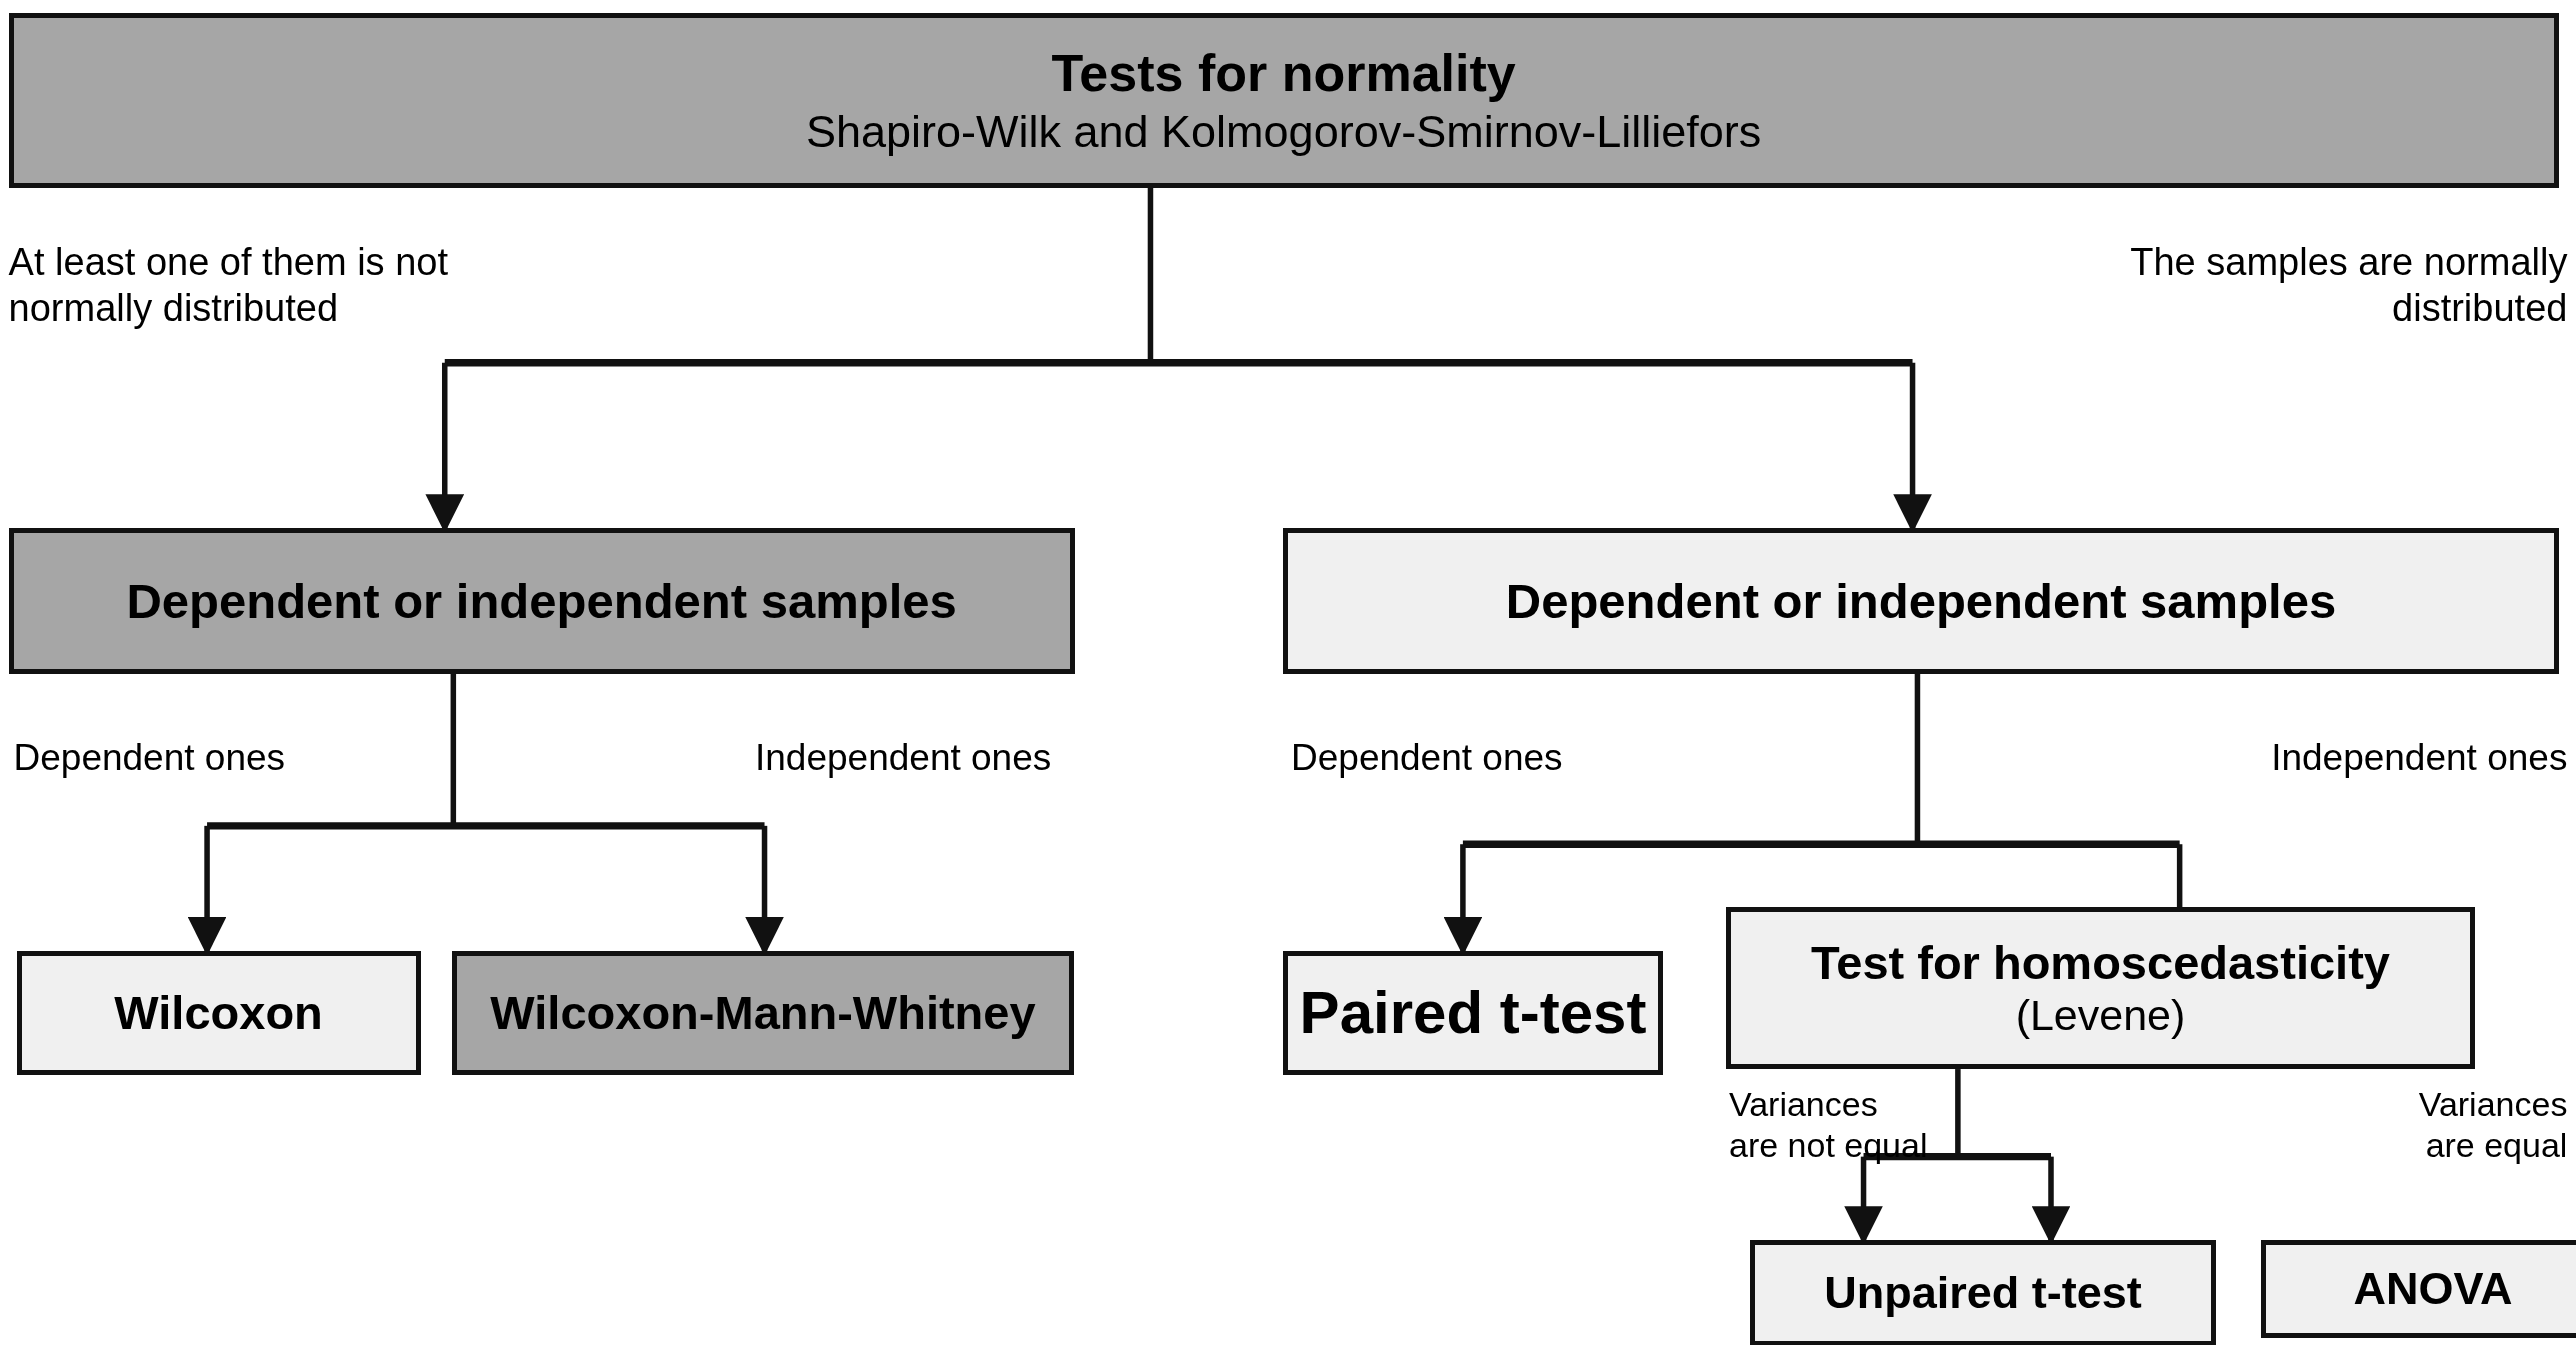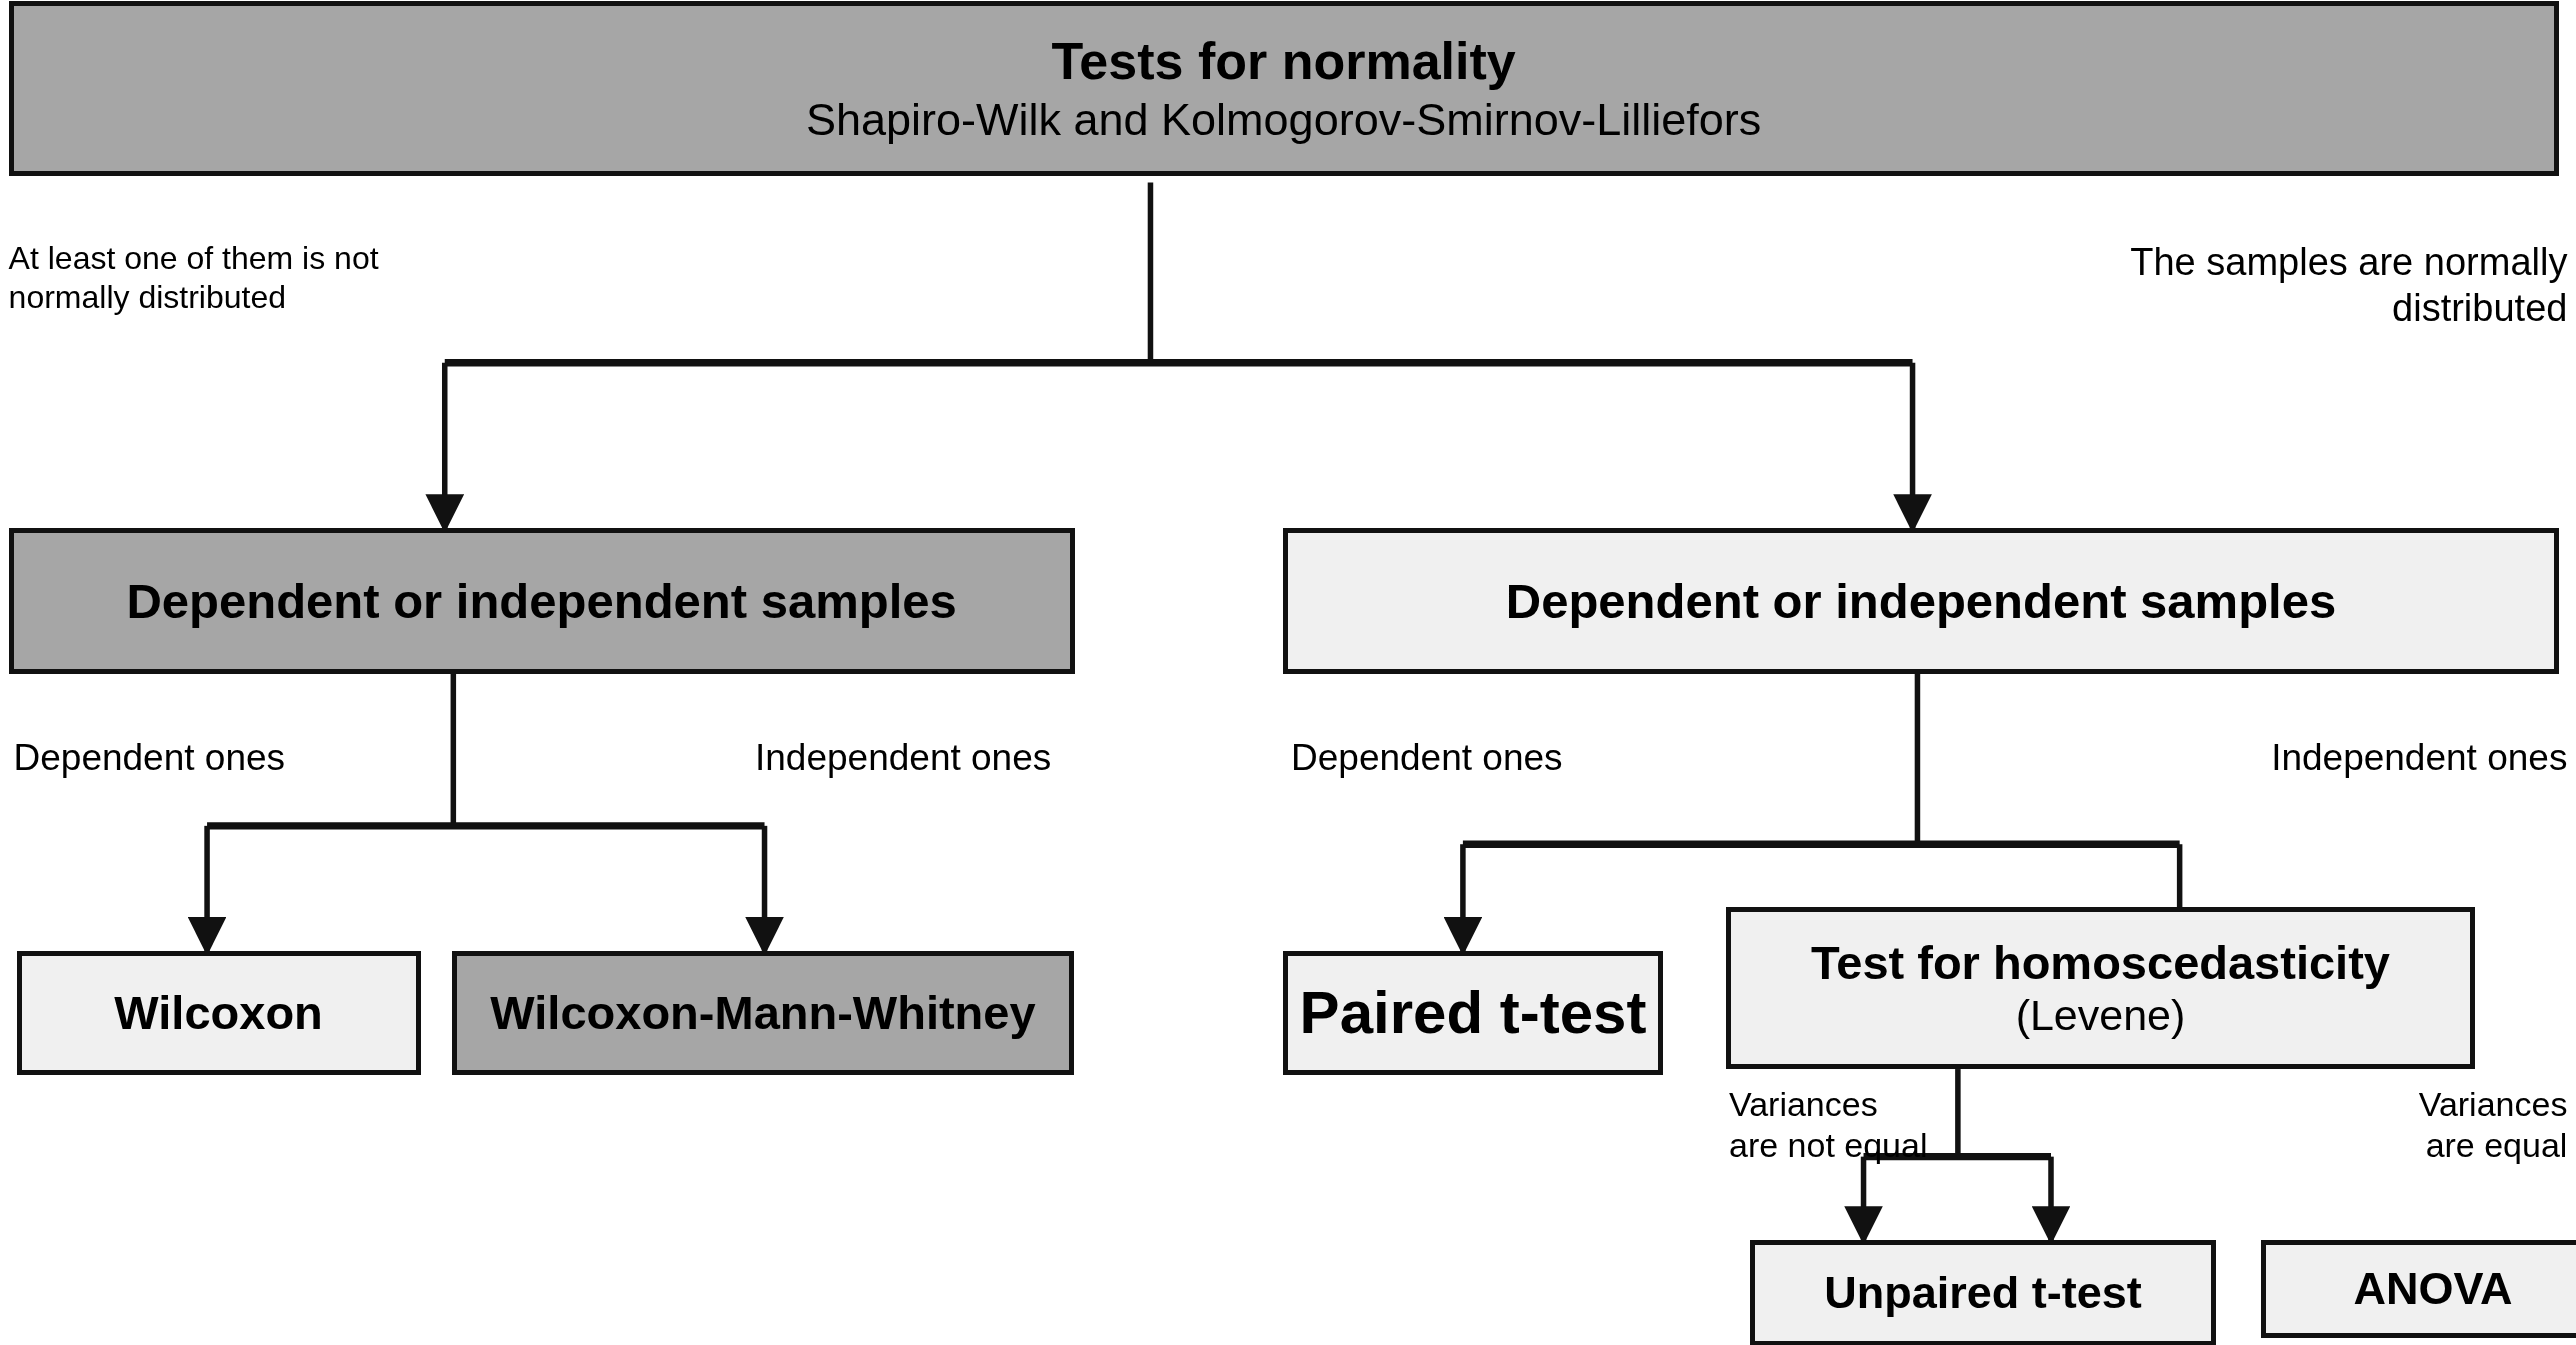--- a/index.html
+++ b/index.html
@@ -88,26 +88,26 @@
     <path d="M 2388 1378 L 3558 1378" stroke="#111111" stroke-width="12" fill="none"></path>
     <path d="M 2388 1378 L 2388 1552" stroke="#111111" stroke-width="9" fill="none" marker-end="url(#arrow)"></path>
     <path d="M 3558 1378 L 3558 1552" stroke="#111111" stroke-width="9" fill="none" marker-end="url(#arrow)"></path>
 
     <path d="M 3196 1745 L 3196 1888" stroke="#111111" stroke-width="9" fill="none"></path>
     <path d="M 3042 1888 L 3348 1888" stroke="#111111" stroke-width="12" fill="none"></path>
     <path d="M 3042 1888 L 3042 2024" stroke="#111111" stroke-width="9" fill="none" marker-end="url(#arrow)"></path>
     <path d="M 3348 1888 L 3348 2024" stroke="#111111" stroke-width="9" fill="none" marker-end="url(#arrow)"></path>
   </svg>
 
-  <div class="node fill-dark" style="left:8.6px; top:1px; width:2550px; height:175px; padding:0 8px;">
+  <div class="node fill-dark" style="left:8.6px; top:13px; width:2550px; height:175px; padding:0 8px;">
     <div class="title" style="font-size:52px;">Tests for normality</div>
     <div class="sub" style="font-size:45px; margin-top:4.9px;">Shapiro-Wilk and Kolmogorov-Smirnov-Lilliefors</div>
   </div>
 
-  <div class="edge-label align-left" style="left:8.6px; top:239px; width:613px; font-size:32px;">At least one of them is not
+  <div class="edge-label align-left" style="left:8.6px; top:239px; width:613px; font-size:38px;">At least one of them is not
 normally distributed</div>
 
   <div class="edge-label align-right" style="right:8.6px; top:239px; width:613px; font-size:38px;">The samples are normally
 distributed</div>
 
   <div class="node fill-dark" style="left:8.6px; top:528px; width:1066px; height:146px; padding:0 14.7px;">
     <div class="title" style="font-size:49px;">Dependent or independent samples</div>
   </div>
 
   <div class="node fill-light" style="left:1283px; top:528px; width:1276px; height:146px; padding:0 14.7px;">

